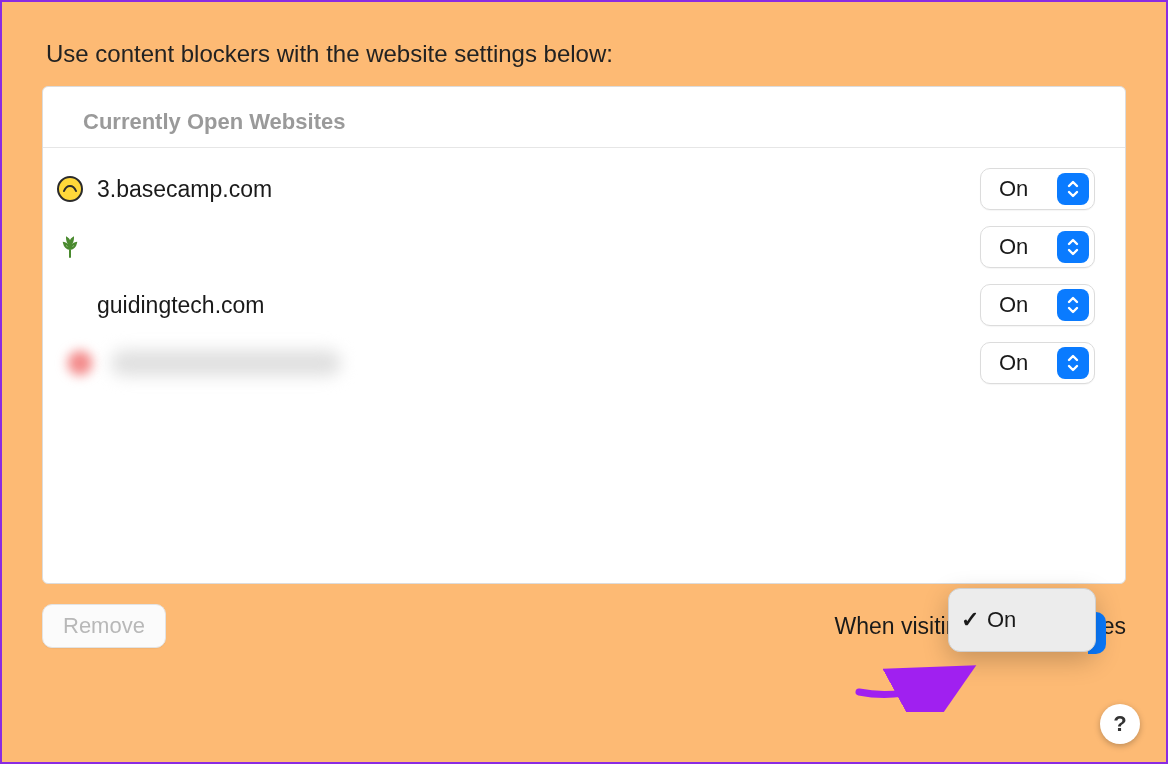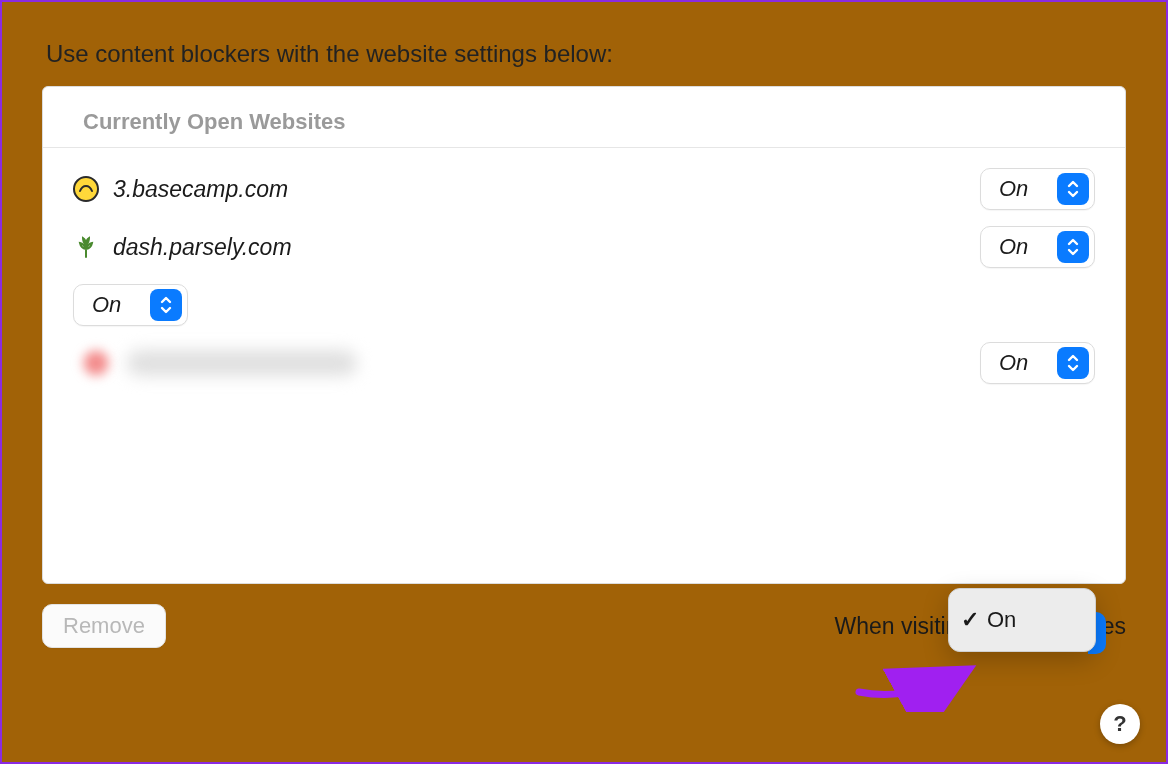--- a/index.html
+++ b/index.html
@@ -4,21 +4,21 @@
   <style>
     * { box-sizing: border-box; margin: 0; padding: 0; }
     html, body { width: 1168px; height: 764px; }
     body {
       font-family: -apple-system, "Helvetica Neue", Arial, sans-serif;
       background: #ffffff;
     }
     .outer {
       width: 1168px; height: 764px;
       border: 2px solid #8a2be2;
-      background: #a16207;
+      background: #fdba74;
       position: relative;
       padding: 30px 40px 40px 40px;
     }
     .heading {
       font-size: 24px;
       color: #222;
       font-weight: 400;
       margin: 8px 4px 18px 4px;
     }
     .panel {
@@ -30,22 +30,21 @@
       overflow: hidden;
     }
     .panel-header {
       padding: 22px 40px 12px 40px;
       font-size: 22px;
       font-weight: 700;
       color: #9a9a9a;
       border-bottom: 1px solid #e6e6e6;
     }
     .list {
-      padding: 12px 28px 0 28px;
-      font-style: italic;
+      padding: 12px 28px 0 12px;
     }
     .row {
       display: flex;
       align-items: center;
       justify-content: space-between;
       padding: 8px 2px;
       min-height: 56px;
     }
     .left {
       display: flex;
@@ -218,34 +217,37 @@
         </div>
       </div>
 
       <div class="row">
         <div class="left">
           <span class="fav fav-parsely">
             <svg width="24" height="24" viewBox="0 0 24 24">
                 <path d="M12 22 L12 10 M12 14 Q7 13 6 8 Q10 9 12 14 M12 14 Q17 13 18 8 Q14 9 12 14 M12 10 Q9 7 9 3 Q12 5 12 10 M12 10 Q15 7 15 3 Q12 5 12 10" fill="none" stroke="#4a8a2f" stroke-width="2" stroke-linecap="round"></path>
               </svg>
           </span>
-          <span>dash.parsely.com</span>
         </div>
         <div class="selector">
           <span class="val">On</span>
           <span class="stepper">
             <svg width="14" height="20" viewBox="0 0 14 20">
                 <path d="M3 7 L7 3 L11 7" fill="none" stroke="#fff" stroke-width="2.4" stroke-linecap="round" stroke-linejoin="round"></path>
                 <path d="M3 13 L7 17 L11 13" fill="none" stroke="#fff" stroke-width="2.4" stroke-linecap="round" stroke-linejoin="round"></path>
               </svg>
           </span>
         </div>
       </div>
 
       <div class="row">
+        <div class="left">
+          <span class="fav-empty"></span>
+          <span>guidingtech.com</span>
+        </div>
         <div class="selector">
           <span class="val">On</span>
           <span class="stepper">
             <svg width="14" height="20" viewBox="0 0 14 20">
                 <path d="M3 7 L7 3 L11 7" fill="none" stroke="#fff" stroke-width="2.4" stroke-linecap="round" stroke-linejoin="round"></path>
                 <path d="M3 13 L7 17 L11 13" fill="none" stroke="#fff" stroke-width="2.4" stroke-linecap="round" stroke-linejoin="round"></path>
               </svg>
           </span>
         </div>
       </div>

